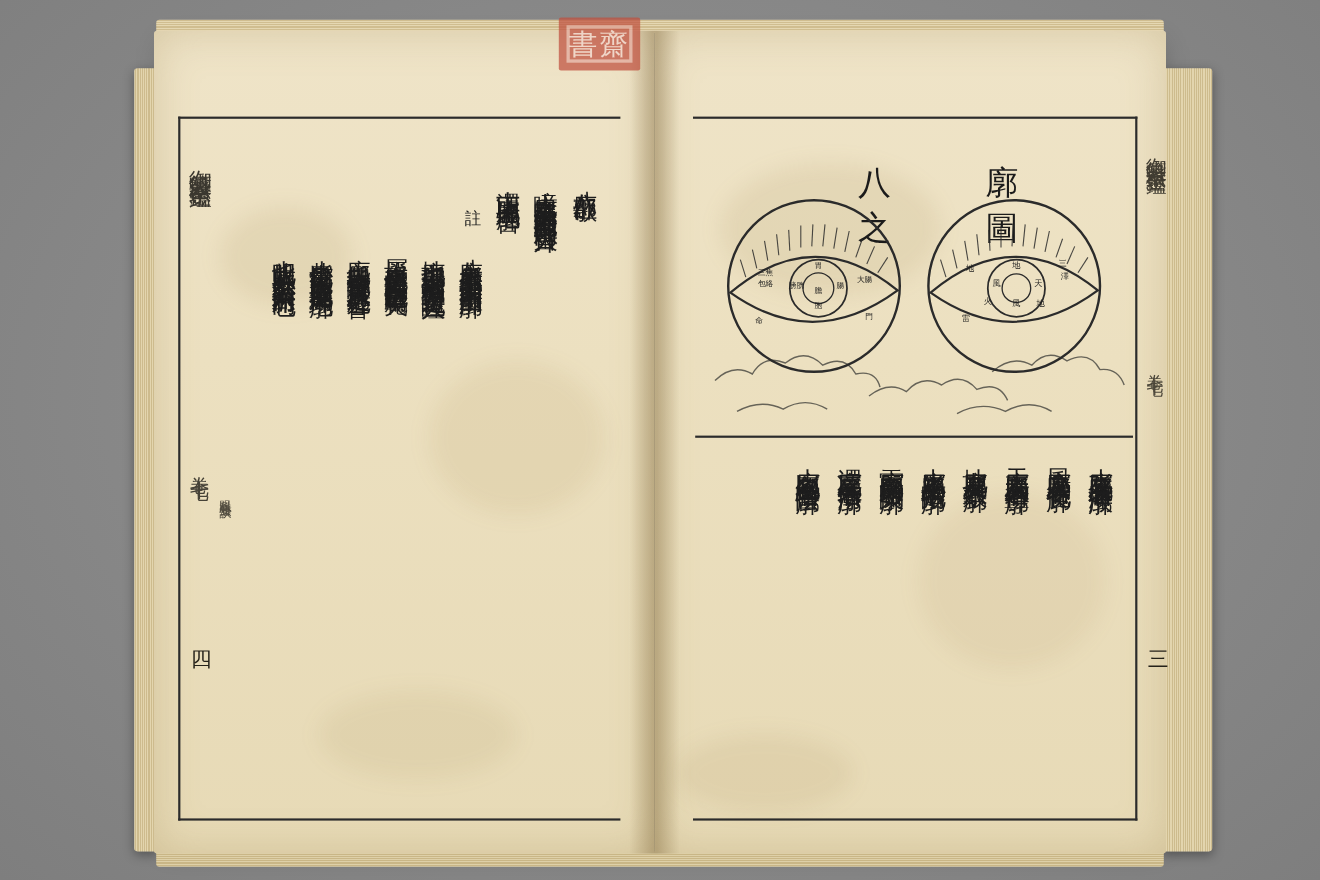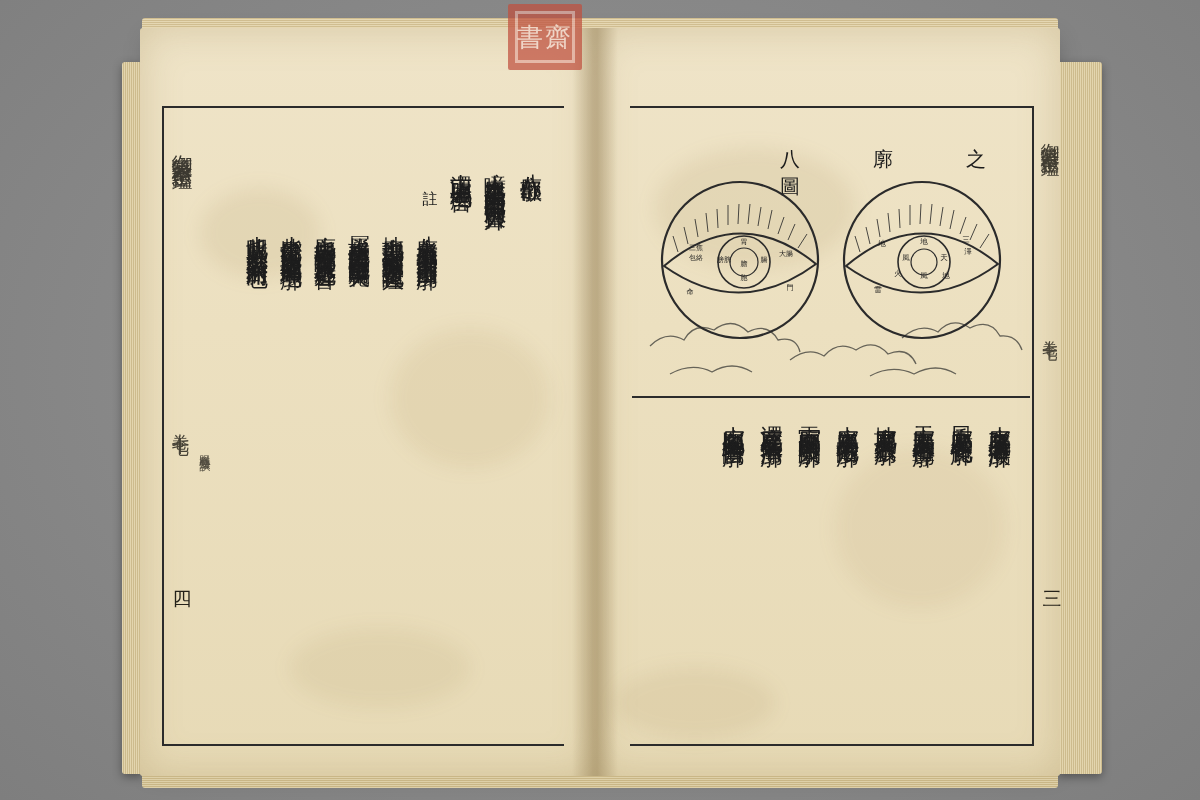--- a/index.html
+++ b/index.html
@@ -166,32 +166,32 @@
     writing-mode: vertical-rl; text-orientation: upright;
     color: #25221b; letter-spacing: 2px;
     font-family: "DejaVu Serif", serif;
     opacity: 0.8;
   }
 
   
   .fig-title {
     position: absolute;
     left: 640px; top: 118px;
-    font-size: 20px;
+    font-size: 30px;
     writing-mode: horizontal-tb;
     color: #1b1b1b;
     letter-spacing: 34px;
-    font-family: Liberation Serif, serif;
+    font-family: Liberation Mono, monospace;
   }
 
   
   .seal {
     position: absolute;
-    left: 508px; top: 4px;
-    width: 74px; height: 66px;
+    left: 508px; top: 16px;
+    width: 74px; height: 48px;
     background: #c0503f;
     opacity: 0.72;
     border-radius: 2px;
   }
   .seal-inner {
     position: absolute; inset: 7px;
     border: 3px solid rgba(255,240,235,0.55);
   }
   .seal-txt {
     position: absolute; inset: 0;

